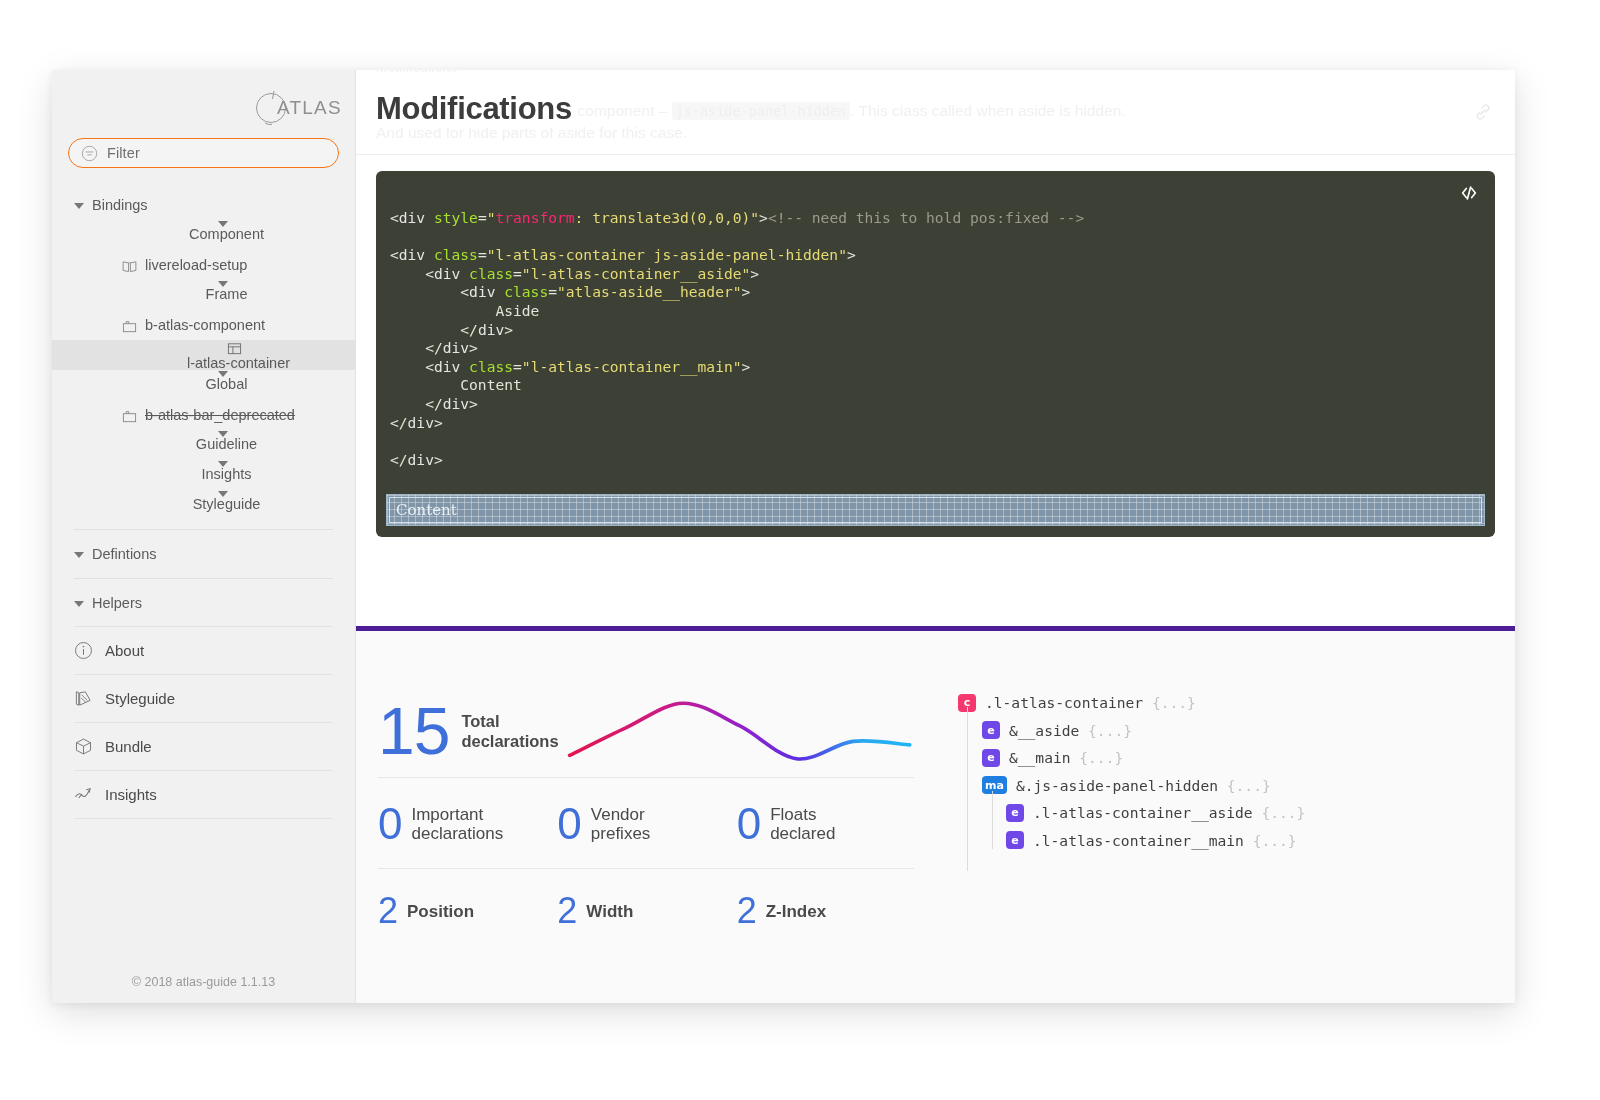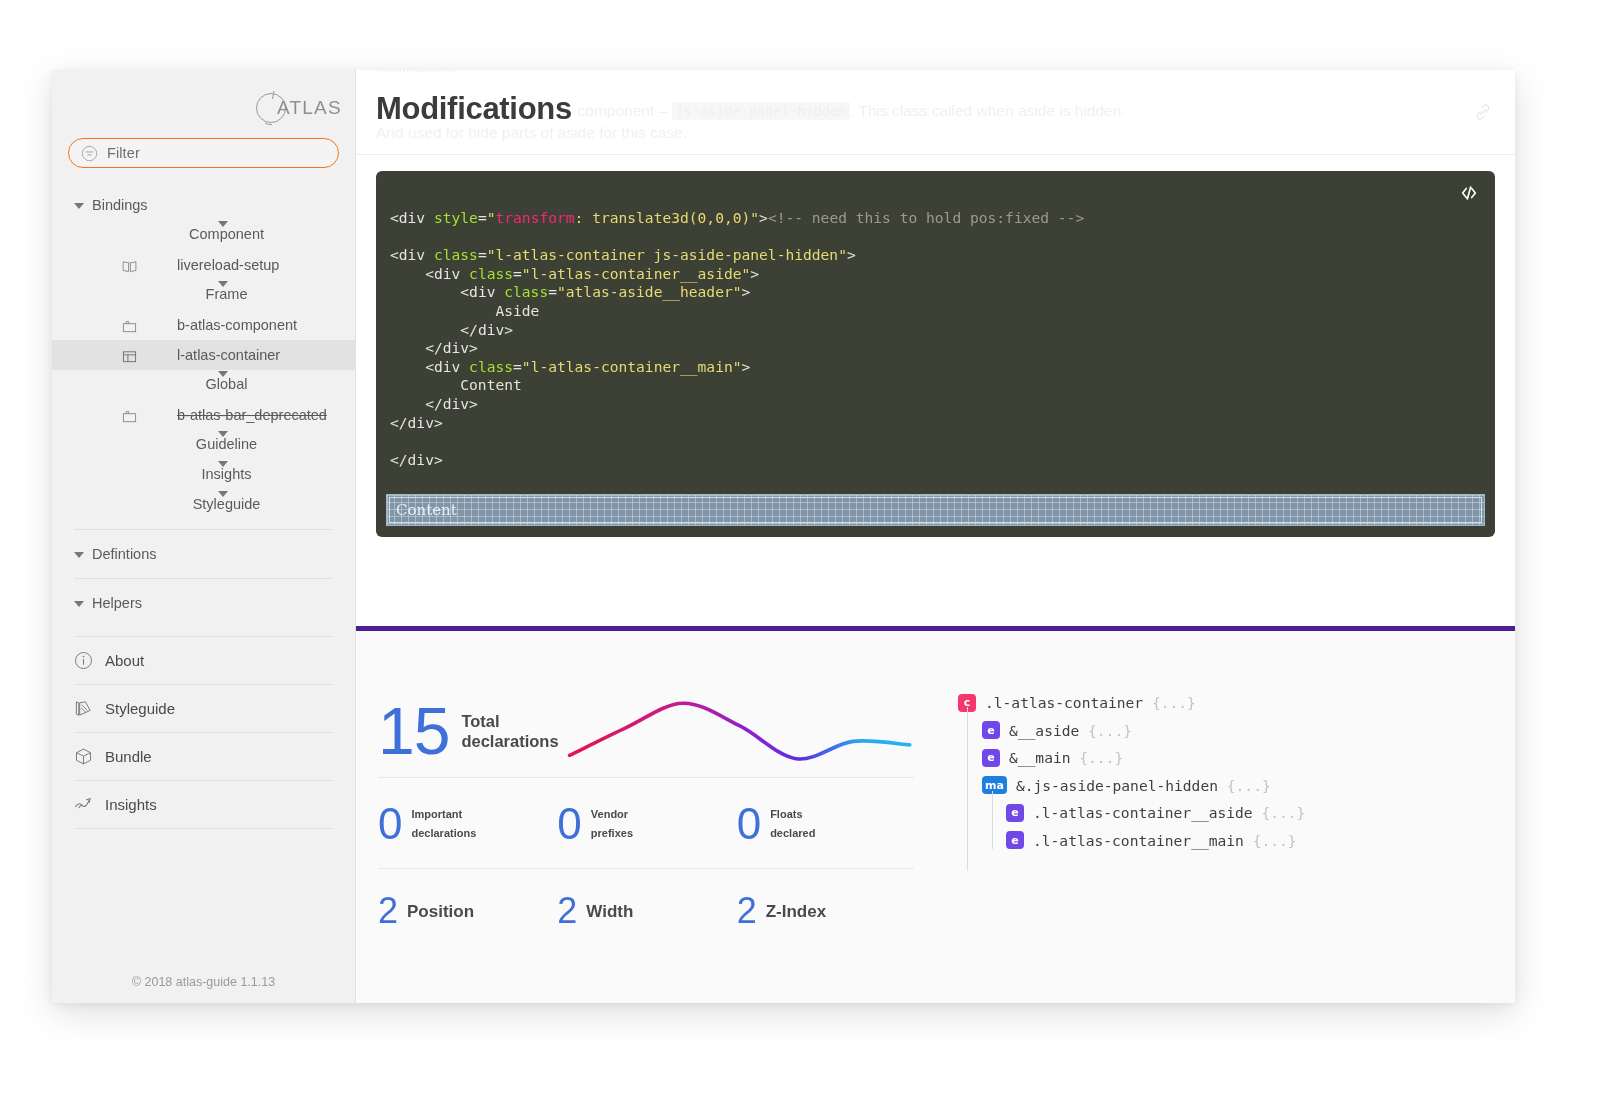--- a/index.html
+++ b/index.html
@@ -68,41 +68,41 @@
     align-items: center;
     font-size: 14.5px;
     color: #595959;
     padding-left: 22px;
     box-sizing: border-box;
     white-space: nowrap;
   }
   .tree-row.group { color:#5b5b5b; }
   .tree-row.lvl1 { padding-left: 22px; }
   .tree-row.lvl2 { padding-left: 46px; flex-direction: column; }
-  .tree-row.lvl3 { padding-left: 70px; gap: 32px; }
-  .tree-row.active { background: #e2e2e2; }
+  .tree-row.lvl3 { padding-left: 70px; }
+  .tree-row.active { background: #e2e2e2; flex-direction: column; }
   .caret {
     display:inline-block;
     width: 0; height: 0;
     border-left: 5px solid transparent;
     border-right: 5px solid transparent;
     border-top: 6px solid #777;
     margin-right: 8px;
     position: relative; top: 1px;
   }
   .leaf-icon { width:15px;height:15px;margin-right:8px;flex:0 0 15px; position:relative; top:1px;}
   .strike { text-decoration: line-through; text-decoration-thickness: 1px; text-align: right; }
 
   .divider {
     height: 1px;
     background: #e0e0e0;
     margin: 9px 22px 9px 22px;
   }
 
-  .navlist { margin-top: 18px; }
+  .navlist { margin-top: 8px; }
   .nav-row {
     height: 47px;
     display:flex;
     align-items:center;
     padding-left: 22px;
     font-size: 15px;
     color: #4a4a4a;
     box-sizing:border-box;
   }
   .nav-row .nav-ico { width:19px;height:19px;margin-right:12px;flex:0 0 19px; }
@@ -277,22 +277,22 @@
     display:flex;
     padding: 24px 0 22px 0;
   }
   .stat-cell { display:flex; align-items:center; width: 186px; }
   .stat-cell .n {
     font-size: 44px;
     color: #3f6fd8;
     line-height: 44px;
   }
   .stat-cell .l {
-    font-size: 11px;
-    font-weight:bold;
+    font-size: 17px;
+    font-weight:normal;
     color:#4a4a4a;
     line-height: 19px;
     margin-left: 9px;
   }
   .stat-row.small .n { font-size: 36px; line-height:36px; }
   .stat-row.small .l { font-weight:bold; font-size:17px; }
 
   
   .rules { position: relative; padding-top: 4px; }
   .rule-line {

